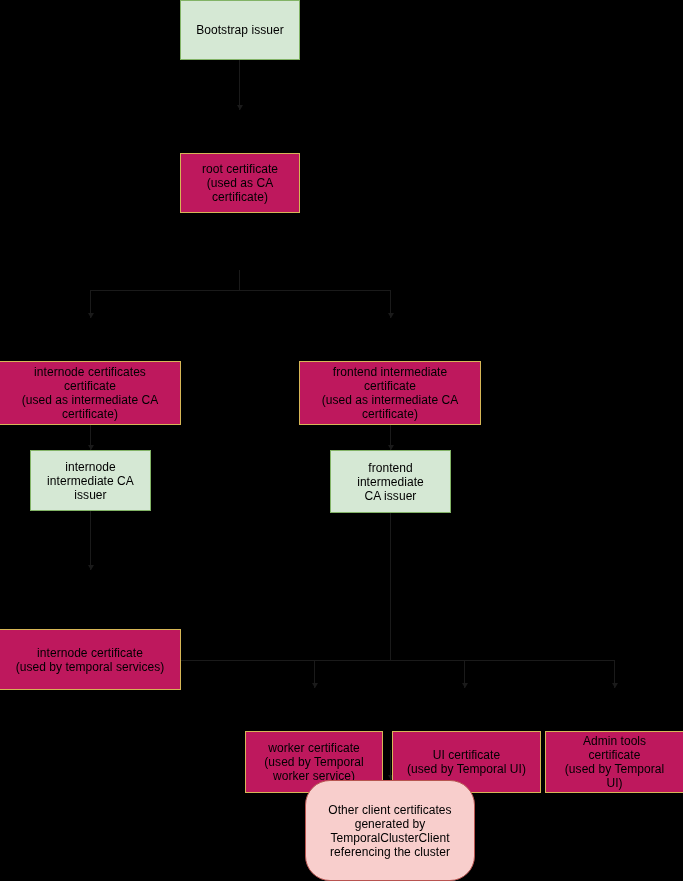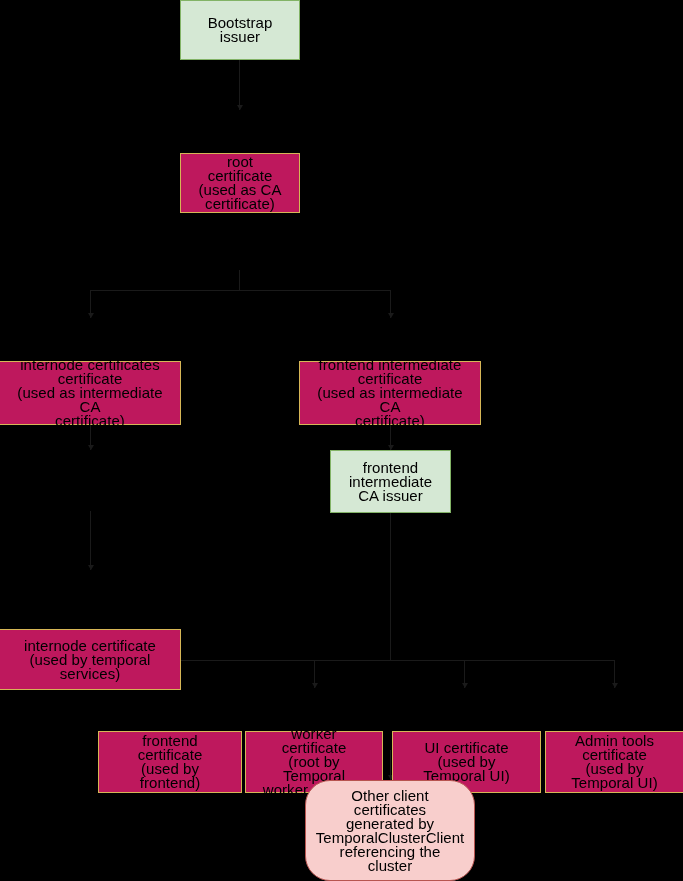--- a/index.html
+++ b/index.html
@@ -23,21 +23,21 @@
     height: 881px;
     background: #000000;
   }
   .node {
     position: absolute;
     box-sizing: border-box;
     display: flex;
     align-items: center;
     justify-content: center;
     text-align: center;
-    font-size: 15px;
+    font-size: 12px;
     line-height: 14px;
     color: #000000;
     border-style: solid;
     border-width: 1px;
     padding: 2px 12px;
     white-space: pre-line;
     letter-spacing: 0.05px;
   }
   .issuer {
     background: #d5e8d4;
@@ -115,32 +115,33 @@
 
 
   <div class="node cert" style="left:-1px; top:318px; width:182px; height:64px;">internode certificates certificate
 (used as intermediate CA
 certificate)</div>
 
   <div class="node cert" style="left:299px; top:318px; width:182px; height:64px;">frontend intermediate certificate
 (used as intermediate CA
 certificate)</div>
 
+  <div class="node issuer" style="left:30px; top:450px; width:121px; height:61px;">internode
+intermediate CA
+issuer</div>
 
   <div class="node issuer" style="left:330px; top:450px; width:121px; height:63px;">frontend intermediate
 CA issuer</div>
 
   <div class="node cert" style="left:-1px; top:586px; width:182px; height:61px;">internode certificate
 (used by temporal services)</div>
 
-  <div class="node cert" style="left:98px; top:688px; width:144px; height:62px;">frontend certificate
-(used by frontend)</div>
 
   <div class="node cert" style="left:245px; top:688px; width:138px; height:62px;">worker certificate
-(root by Temporal
+(used by Temporal
 worker service)</div>
 
   <div class="node cert" style="left:392px; top:688px; width:149px; height:62px;">UI certificate
 (used by Temporal UI)</div>
 
   <div class="node cert" style="left:545px; top:688px; width:139px; height:62px;">Admin tools certificate
 (used by Temporal UI)</div>
 
   <div class="node client" style="left:305px; top:780px; width:170px; height:101px;border-radius:25px;">Other client certificates
 generated by

